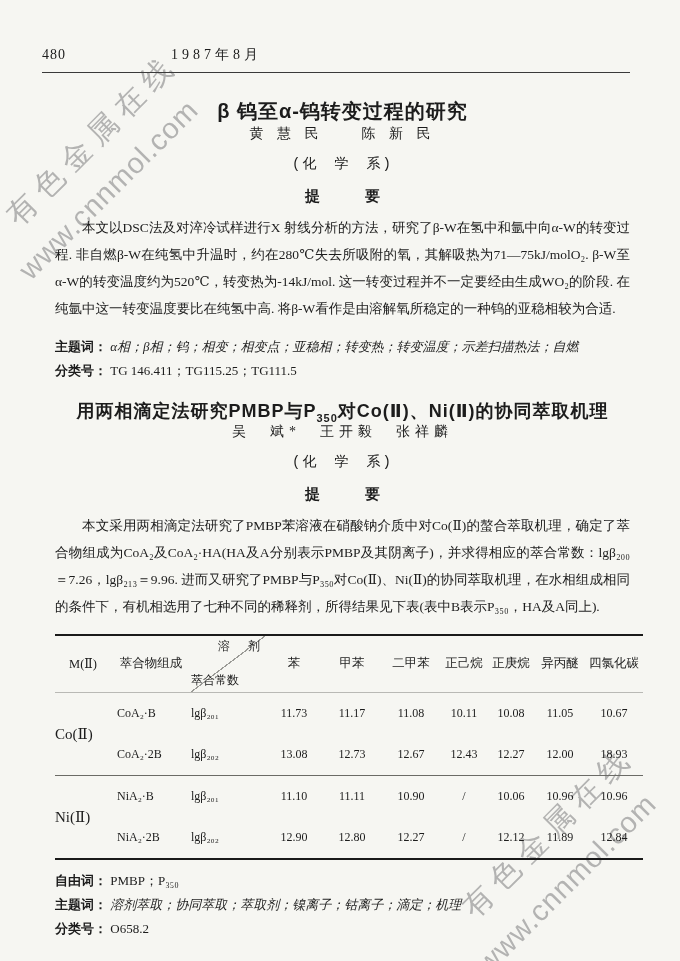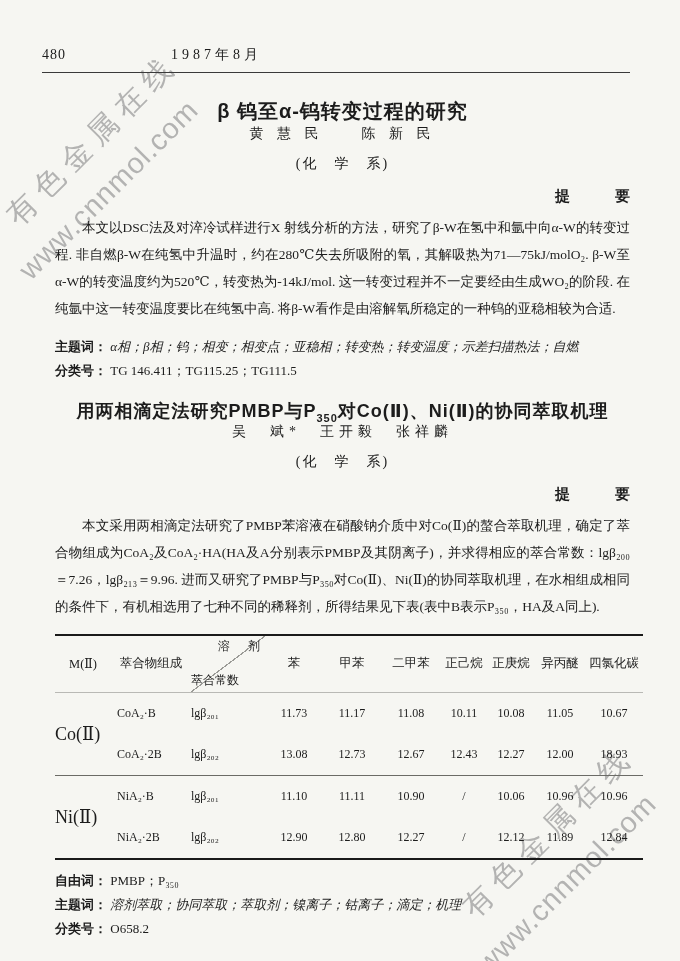--- a/index.html
+++ b/index.html
@@ -33,22 +33,22 @@
   
   .content{position:absolute; left:55px; right:50px; top:74px;}
   .a-title{
     text-align:center; font-weight:bold; letter-spacing:1px;
     font-family:"Liberation Sans","DejaVu Sans",sans-serif;
   }
   .a1-title{margin-top:24px; font-size:20px;}
   .a2-title{margin-top:18px; font-size:18px;}
   .a-title sub{font-size:11px;}
   .authors{text-align:center; font-size:14px; letter-spacing:5px; }
-  .dept{text-align:center; font-size:14px; letter-spacing:2px; margin-top:12px;}
-  .abs-label{text-align:right; font-size:15px; font-weight:bold; margin-top:14px;
+  .dept{text-align:center; font-size:14px; letter-spacing:2px; margin-top:12px;font-family:Liberation Mono, monospace;}
+  .abs-label{text-align:center; font-size:15px; font-weight:bold; margin-top:14px;
              font-family:"Liberation Sans","DejaVu Sans",sans-serif;}
   .abstract{
     margin-top:8px; font-size:13.5px; line-height:27px;
     text-align:justify; text-indent:2em;
   }
   .kv-line{margin-top:3px; font-size:13px; line-height:21px;}
   .kv-line .kv-label{font-weight:bold; font-family:"Liberation Sans","DejaVu Sans",sans-serif;}
   .kv-italic{font-style:italic;}
   
   .xtable{
@@ -57,21 +57,21 @@
     border-top:2.4px solid #1a1a1a; border-bottom:2.4px solid #1a1a1a;
     font-size:12px;
   }
   .xtable th,.xtable td{padding:0; font-weight:normal; vertical-align:middle;}
   .xtable thead tr{border-bottom:1px solid #b9b9b5;}
   .xtable thead th{height:56px; font-size:12.5px;margin-top:44px;}
   .xtable td{height:41px; text-align:center;}
   .col-metal{width:56px;}
   .col-comp{width:80px;}
   .col-diag{width:74px;}
-  .td-metal{text-align:left !important; font-size:18px;}
+  .td-metal{text-align:left !important; font-size:15px;}
   .td-comp{text-align:left !important; padding-left:6px !important;}
   .td-const{text-align:left !important;}
   .diag-cell{
     position:relative; height:56px;
     background:linear-gradient(to bottom right,
       transparent calc(50% - 0.6px), #9a9a96 calc(50% - 0.6px),
       #9a9a96 calc(50% + 0.6px), transparent calc(50% + 0.6px));
   }
   .diag-top{position:absolute; top:2px; right:2px; font-size:12px; letter-spacing:3px;}
   .diag-bottom{position:absolute; bottom:3px; left:0; font-size:12px;}

